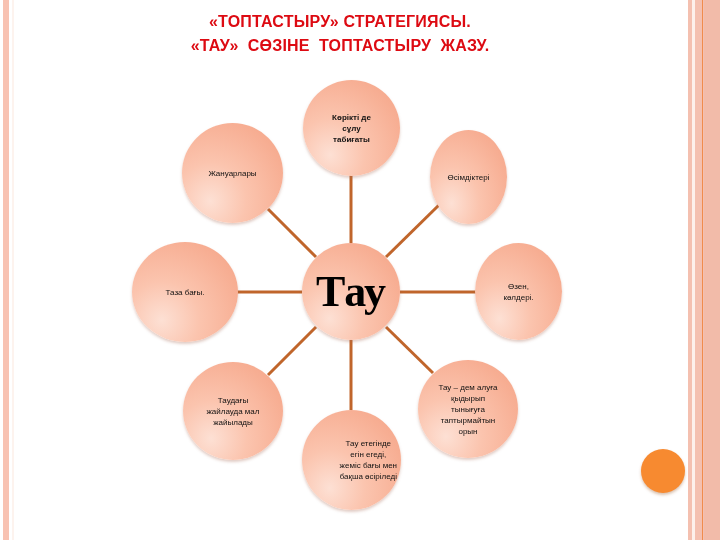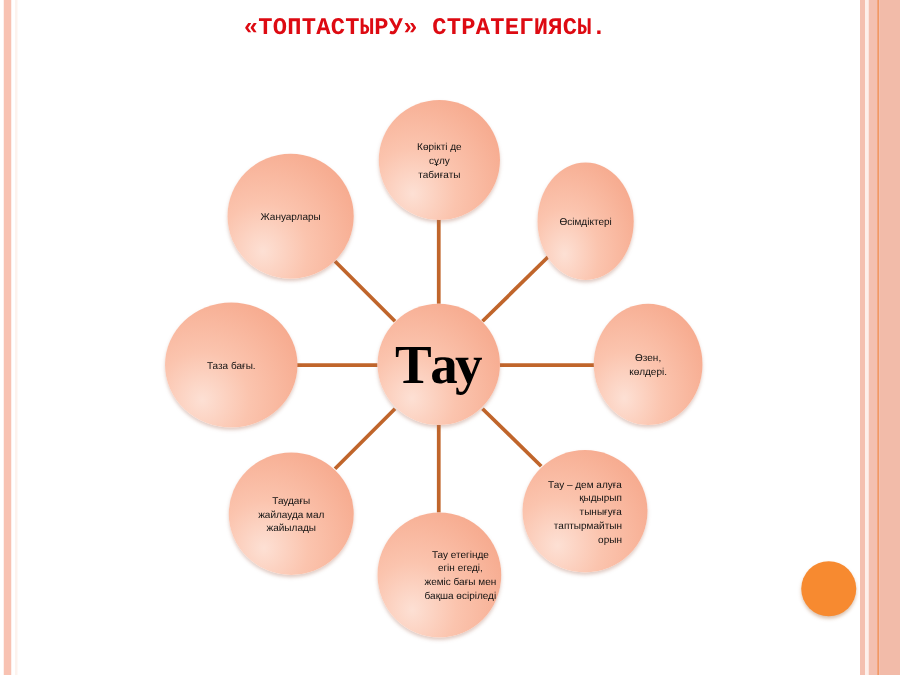--- a/index.html
+++ b/index.html
@@ -5,59 +5,60 @@
     html, body { margin: 0; padding: 0; }
     body {
       width: 720px; height: 540px; position: relative; overflow: hidden;
       background: #ffffff;
       font-family: "DejaVu Sans", sans-serif;
     }
     .stripe { position: absolute; top: 0; height: 540px; }
     .title {
       position: absolute; left: 100px; top: 10px; width: 480px;
       text-align: center; color: #dd0a12;
-      font-family: Liberation Mono, monospace; font-weight: bold;
-      font-size: 19px; line-height: 24px; letter-spacing: 0.2px;
+      font-family: Liberation Sans, sans-serif; font-weight: bold;
+      font-size: 16px; line-height: 24px; letter-spacing: 0.2px;
     }
     .title div { white-space: pre; }
     svg.connectors { position: absolute; left: 0; top: 0; }
     .bubble {
       position: absolute; border-radius: 50%;
       background: radial-gradient(ellipse at 28% 78%, #fde0d4 0%, #fbc4ae 35%, #f7ae93 75%, #f3a285 100%);
       box-shadow: 0 2px 3px rgba(170,110,90,0.35);
       display: flex; align-items: center; justify-content: center;
       text-align: center; color: #111;
       font-family: "Liberation Sans", sans-serif;
       font-size: 8px; line-height: 11px;
     }
     .bubble span { display: block; white-space: pre-line; padding: 0 4px; }
     .center-bubble span {
       font-family: "Liberation Serif", serif; font-weight: bold;
       font-size: 44px; line-height: 44px; color: #000;
     }
-    .bold-text span { font-weight: normal; }
+    .bold-text span { font-weight: bold; }
     .orange-dot {
       position: absolute; left: 641px; top: 449px; width: 44px; height: 44px;
       border-radius: 50%; background: #f78a30;
       box-shadow: 0 2px 3px rgba(150,80,30,0.35);
     }
   </style>
 </head>
 <body>
 
 <div class="stripe" style="left:3px;width:6px;background:#f8c2b2;"></div>
 <div class="stripe" style="left:12px;width:2px;background:#fdf3ee;"></div>
 
 <div class="stripe" style="left:688px;width:32px;background:#f4c0b0;"></div>
 <div class="stripe" style="left:692px;width:3px;background:#fdf0eb;"></div>
 <div class="stripe" style="left:702px;width:1px;background:#f08b4c;"></div>
 <div class="stripe" style="left:704px;width:16px;background:#f2bba9;"></div>
 
 <div class="title">
   <div>«ТОПТАСТЫРУ» СТРАТЕГИЯСЫ.</div>
+  <div>«ТАУ»  СӨЗІНЕ  ТОПТАСТЫРУ  ЖАЗУ.</div>
 </div>
 
 <svg class="connectors" width="720" height="540">
   <g stroke="#c0652b" stroke-width="3" stroke-linecap="butt">
     <line x1="351" y1="175" x2="351" y2="243"></line>
     <line x1="439" y1="205" x2="386" y2="257"></line>
     <line x1="400" y1="292" x2="476" y2="292"></line>
     <line x1="386" y1="327" x2="433" y2="373"></line>
     <line x1="351" y1="340" x2="351" y2="410"></line>
     <line x1="316" y1="327" x2="268" y2="375"></line>
@@ -74,21 +75,21 @@
 
 <div class="bubble" style="left:430px;top:130px;width:77px;height:94px;">
   <span>Өсімдіктері</span>
 </div>
 
 <div class="bubble" style="left:475px;top:243px;width:87px;height:97px;">
   <span>Өзен,
 көлдері.</span>
 </div>
 
-<div class="bubble" style="left:418px;top:360px;width:100px;height:98px;text-align:right;">
+<div class="bubble" style="left:418px;top:360px;width:100px;height:98px;">
   <span>Тау – дем алуға
 қыдырып
 тынығуға
 таптырмайтын
 орын</span>
 </div>
 
 <div class="bubble" style="left:302px;top:410px;width:99px;height:100px;justify-content:flex-end;">
   <span>Тау етегінде
 егін егеді,

